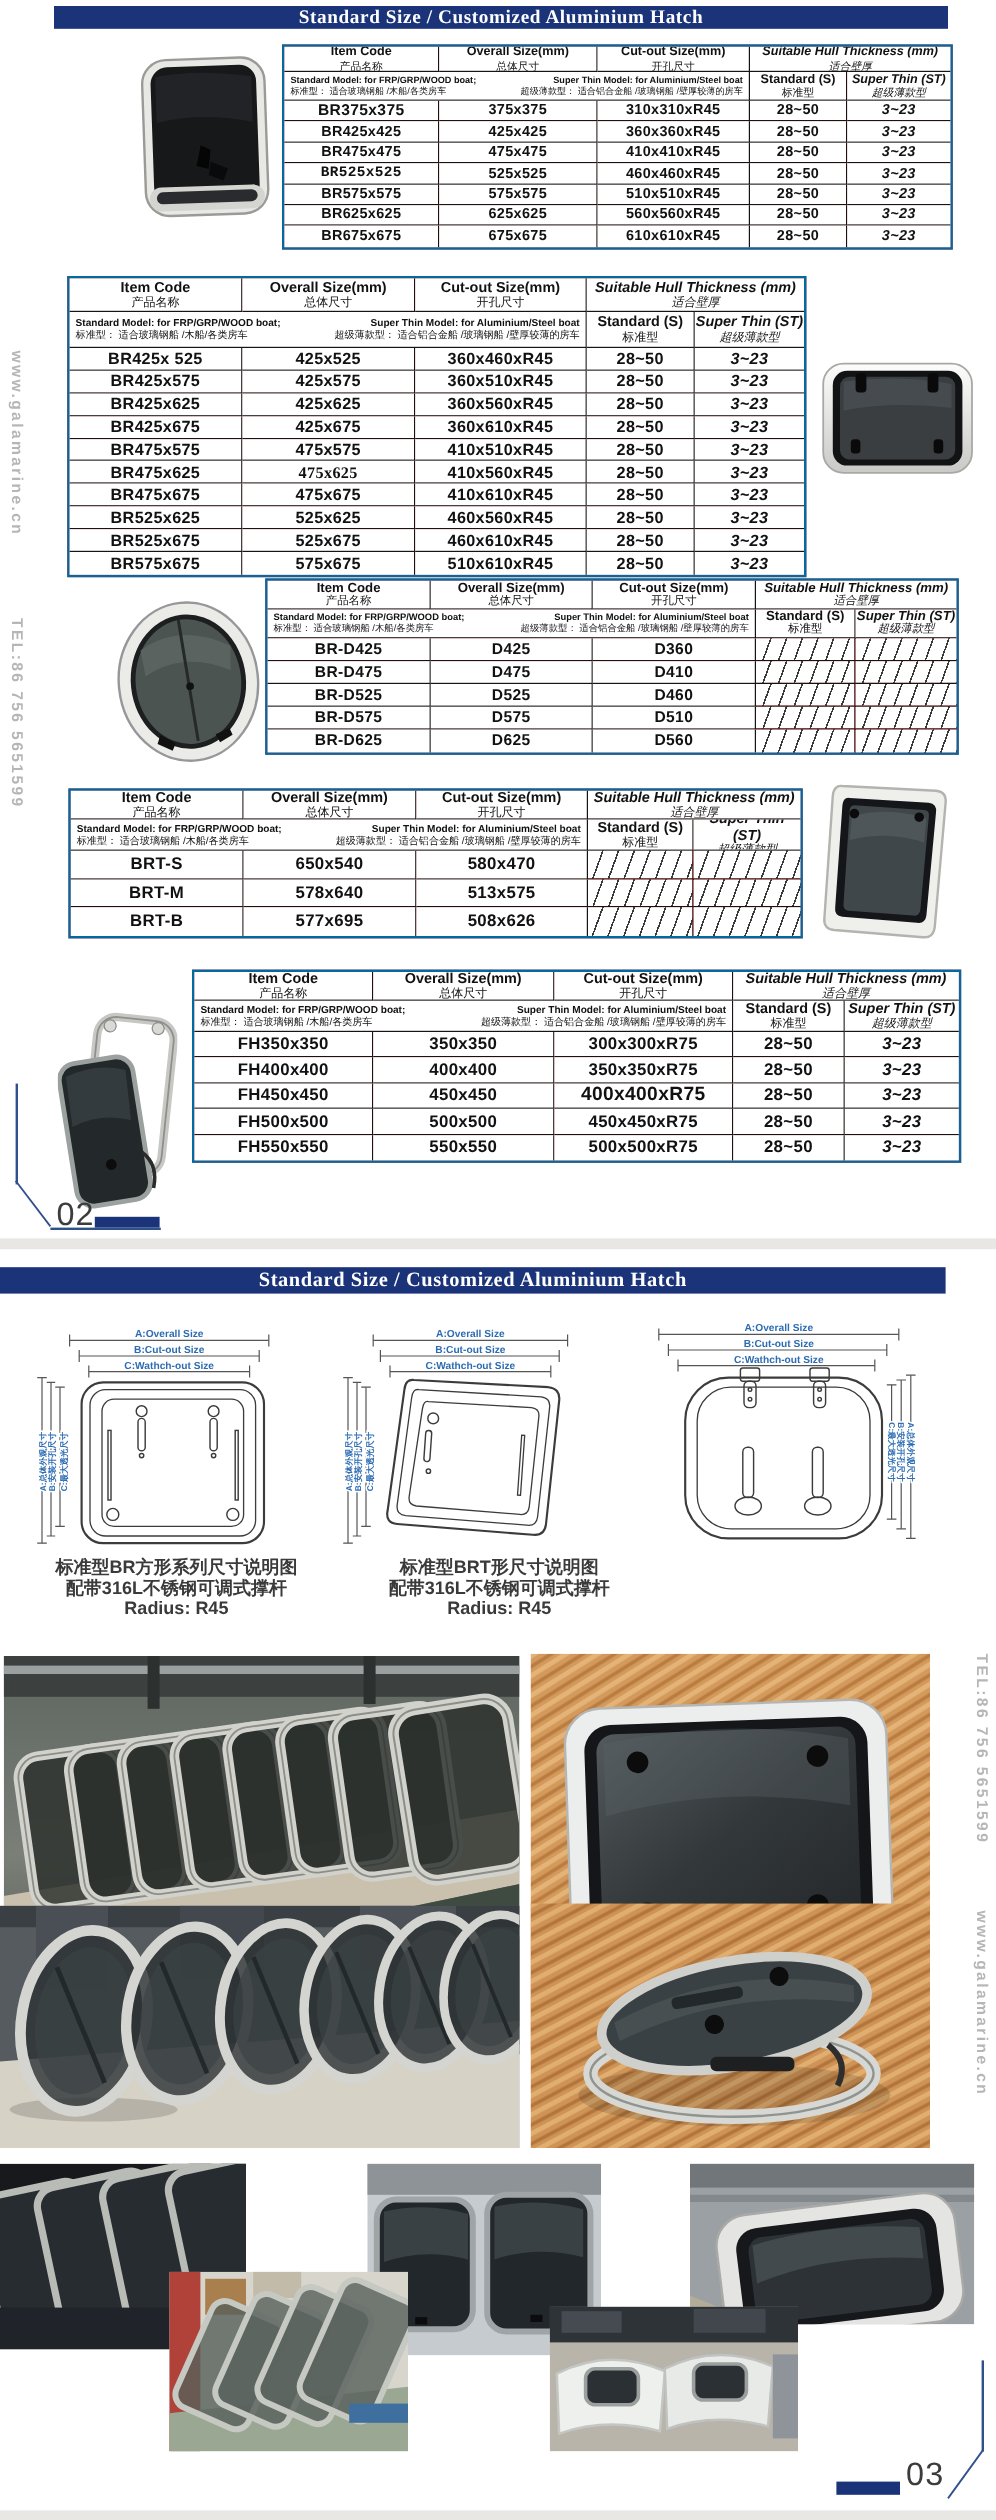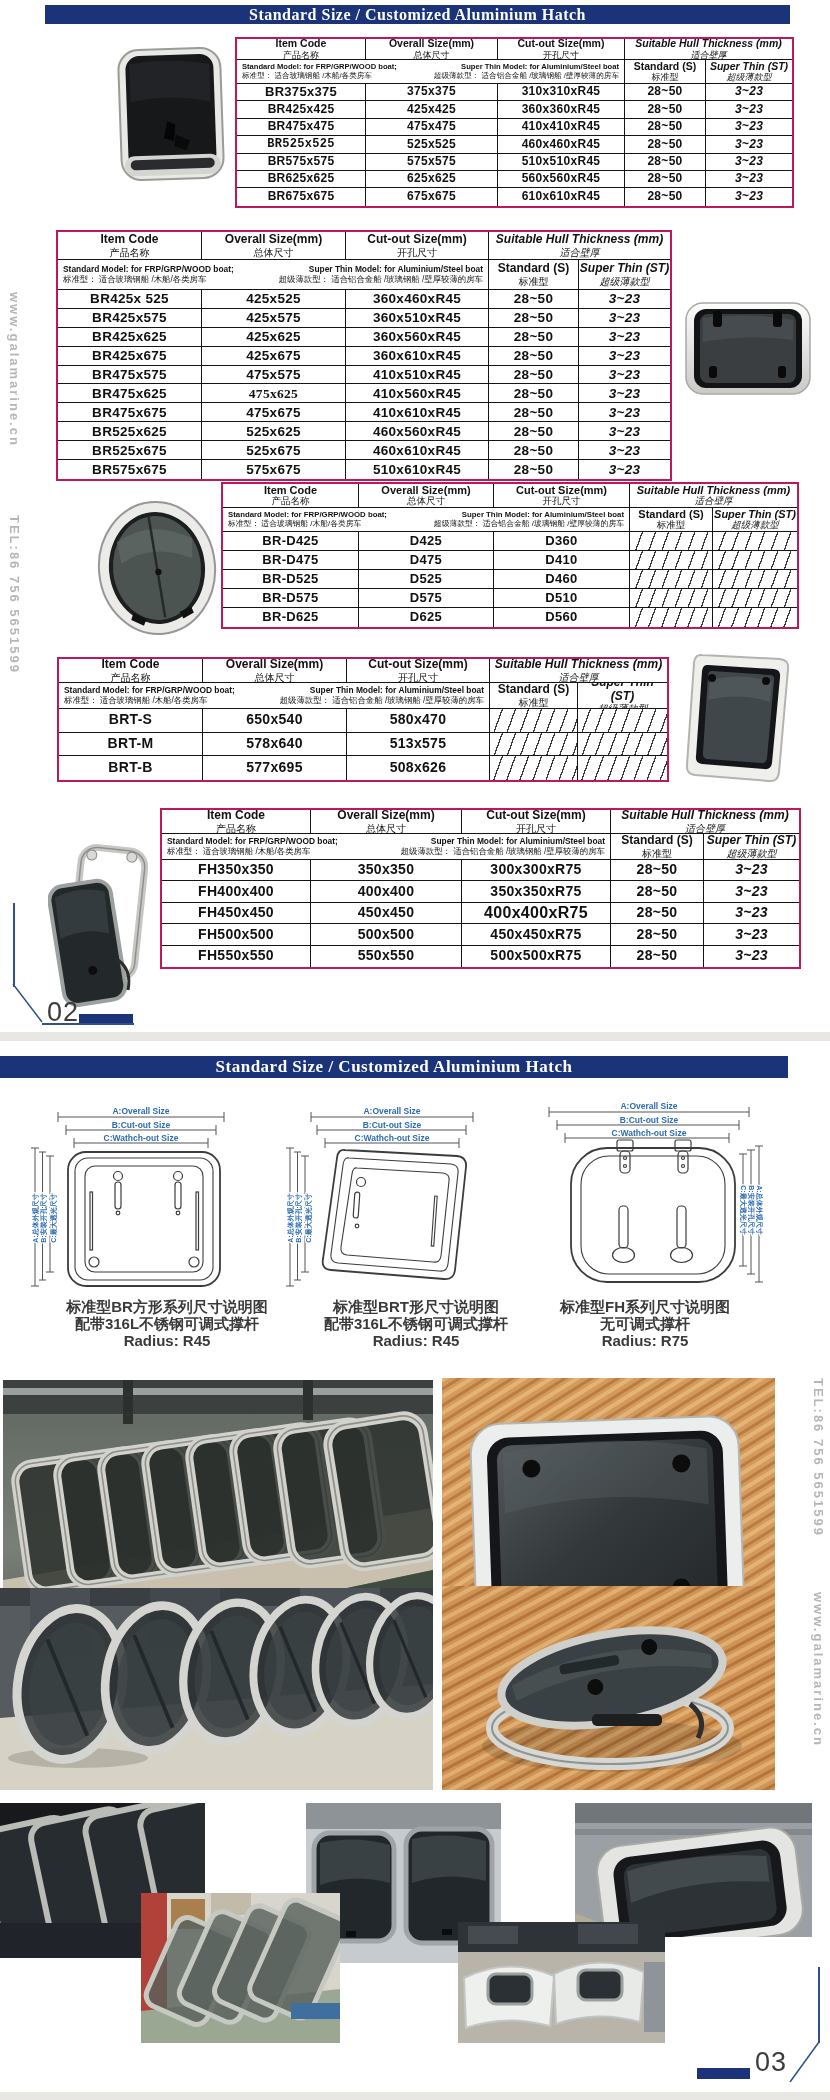--- a/index.html
+++ b/index.html
@@ -11,21 +11,21 @@
   .abs{position:absolute;}
   
   .title-bar{
     position:absolute;background:#1a3379;color:#fff;
     display:flex;align-items:center;justify-content:center;
     font-family:"Liberation Serif", serif;font-weight:bold;
     letter-spacing:.5px;
   }
   
   .cat-table{position:absolute;background:#fff;}
-  .tgrid{display:grid;border:2px solid #be185d;background:#ef4444;}
+  .tgrid{display:grid;border:2px solid #0369a1;background:#ef4444;}
   .tcell{
     box-sizing:border-box;border-right:1px solid #141414;border-bottom:1px solid #141414;
     display:flex;flex-direction:column;align-items:center;justify-content:center;
     overflow:hidden;line-height:1.12;text-align:center;background:#fff;
   }
   .tcell.lastcol{border-right:none;font-style:italic;}
   .tcell.lastrow{border-bottom:none;}
   .hd-en{font-weight:bold;}
   .hd-cn{font-weight:normal;}
   .sub-line{display:flex;justify-content:space-between;width:100%;box-sizing:border-box;padding:0 5px;}
@@ -624,34 +624,29 @@
           <circle cx="150" cy="60" r="1.5"></circle>
           <circle cx="150" cy="68" r="1.5"></circle>
         <rect x="86" y="108" width="9" height="42" rx="4"></rect>
           <ellipse cx="90.5" cy="157" rx="11" ry="7.5"></ellipse>
         <rect x="144" y="108" width="9" height="42" rx="4"></rect>
           <ellipse cx="148.5" cy="157" rx="11" ry="7.5"></ellipse>
       </g>
     </g>
   </svg>
 
-  <div class="caption" style="left:36px;top:1298px;width:262px;">
+  <div class="caption" style="left:16px;top:1298px;width:262px;">
     <div>标准型BR方形系列尺寸说明图</div>
     <div>配带316L不锈钢可调式撑杆</div>
     <div>Radius: R45</div>
   </div>
   <div class="caption" style="left:291px;top:1298px;width:250px;">
     <div>标准型BRT形尺寸说明图</div>
     <div>配带316L不锈钢可调式撑杆</div>
     <div>Radius: R45</div>
-  </div>
-  <div class="caption" style="left:534px;top:1298px;width:222px;">
-    <div>标准型FH系列尺寸说明图</div>
-    <div>无可调式撑杆</div>
-    <div>Radius: R75</div>
   </div>
 
   <div class="wm" style="left:826px;top:1378px;">TEL:86 756 5651599</div>
   <div class="wm" style="left:826px;top:1592px;">www.galamarine.cn</div>
 
   <div class="photo" style="left:3px;top:1380px;width:430px;height:332px;">
     <svg width="430" height="332" viewBox="0 0 430 332">
       <defs>
         <linearGradient id="fbg" x1="0" y1="0" x2="0" y2="1">
           <stop offset="0" stop-color="#5e6660"></stop>

